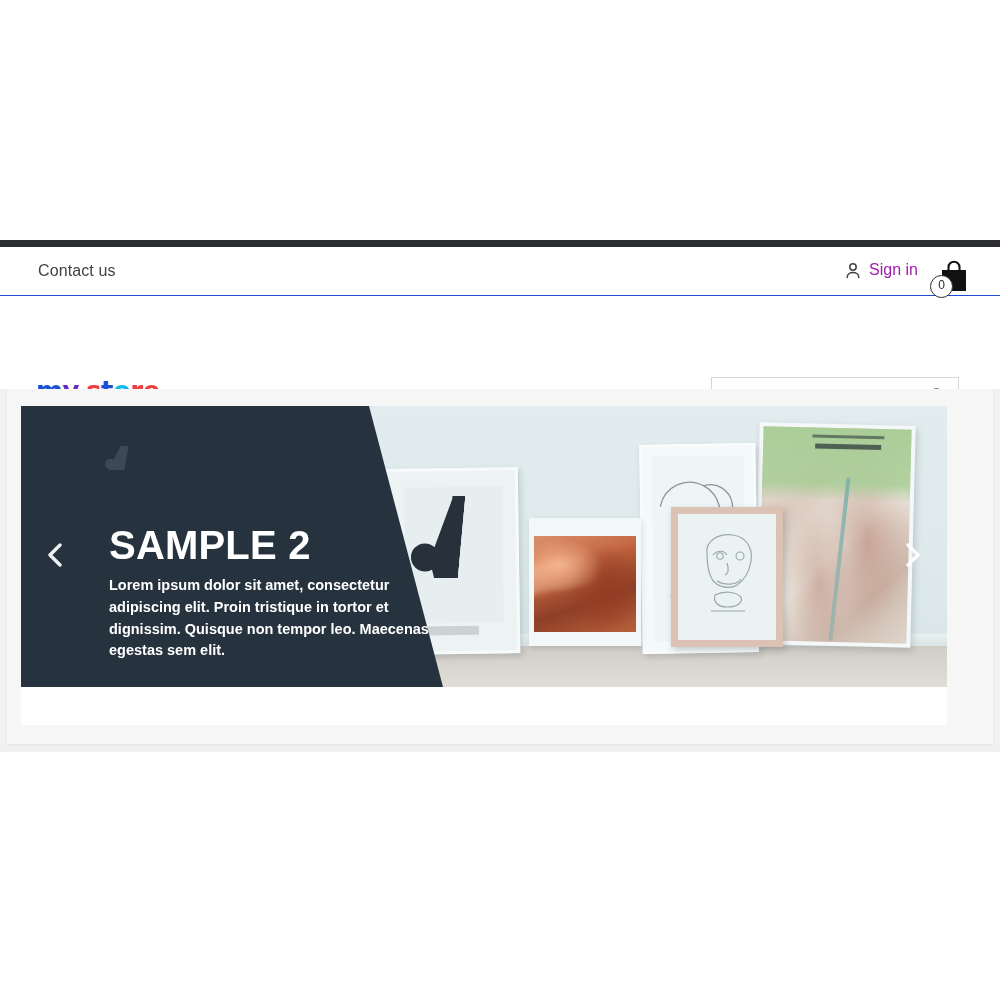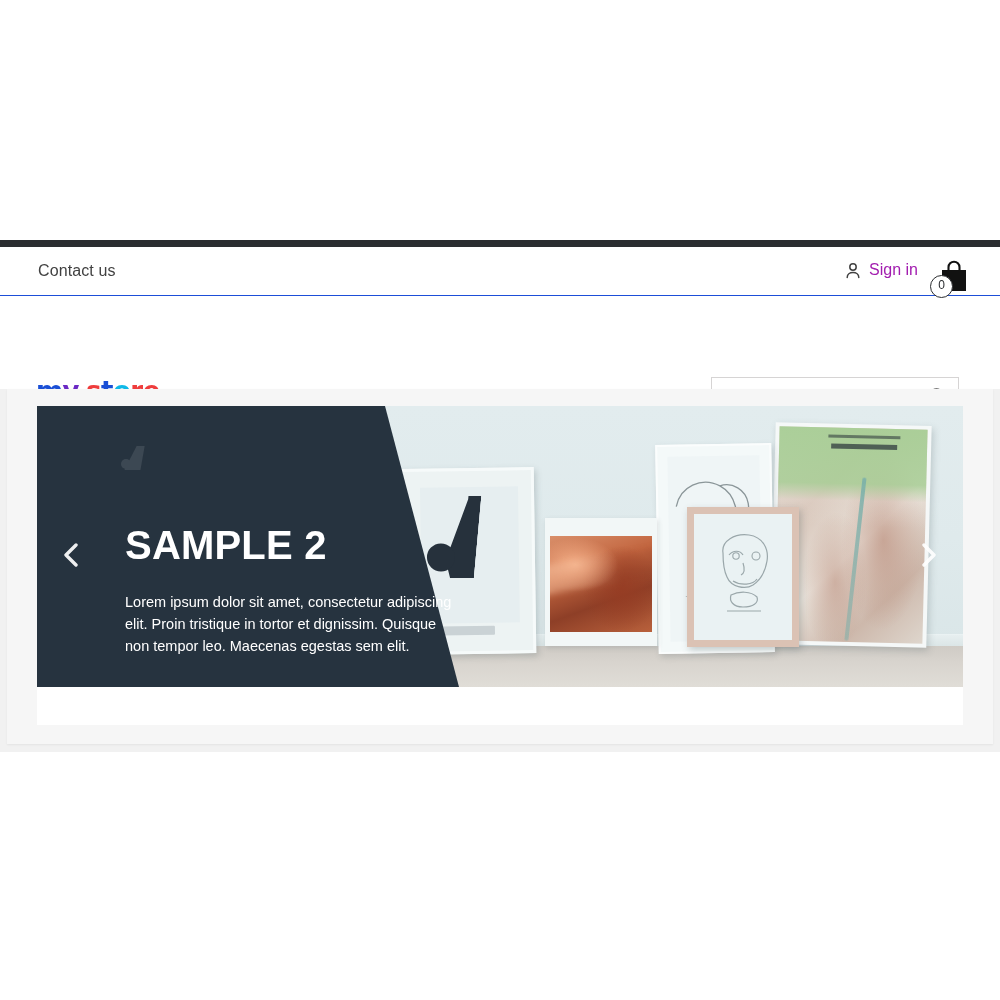--- a/index.html
+++ b/index.html
@@ -99,21 +99,21 @@
     background: #f1f1f1;
   }
   .content-inner {
     position: absolute; left: 7px; top: 0px; width: 986px; height: 355px;
     background: #f6f6f6;
     box-shadow: 0 1px 2px rgba(0,0,0,.06);
   }
 
   
   .carousel {
-    position: absolute; left: 30px; top: 17px;
+    position: absolute; left: 14px; top: 17px;
     width: 926px; height: 319px;
     background: #ec4899;
     overflow: hidden;
   }
   .slide {
     position: absolute; left: 0; top: 0; width: 926px; height: 281px;
     overflow: hidden; background: #dde7e8;
   }
 
   
@@ -232,21 +232,21 @@
     opacity: .10;
   }
   .caption-text { position: absolute; left: 88px; top: 118px; width: 330px; color: #ffffff; }
   .caption-text h2 {
     margin: 0; font-size: 40px; font-weight: bold; letter-spacing: .2px; line-height: 1.05;
   }
   .caption-text h3 {
     margin: 8px 0 0 0; font-size: 17px; font-weight: bold; letter-spacing: .2px;
   }
   .caption-text p {
-    margin: 26px 0 0 0; font-size: 14.5px; line-height: 1.5; font-weight: normal;
+    margin: 9px 0 0 0; font-size: 14.5px; line-height: 1.5; font-weight: bold;
   }
 
   .car-arrow {
     position: absolute; top: 132px; width: 34px; height: 34px;
     cursor: pointer; opacity: .92;
   }
   .car-prev { left: 18px; }
   .car-next { right: 18px; }
 
   .slide-footer {

